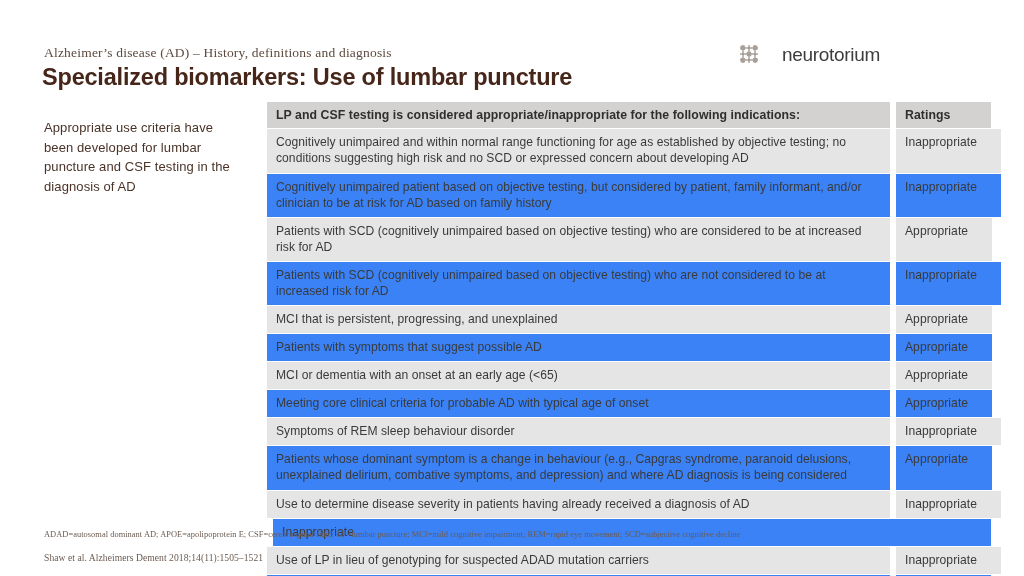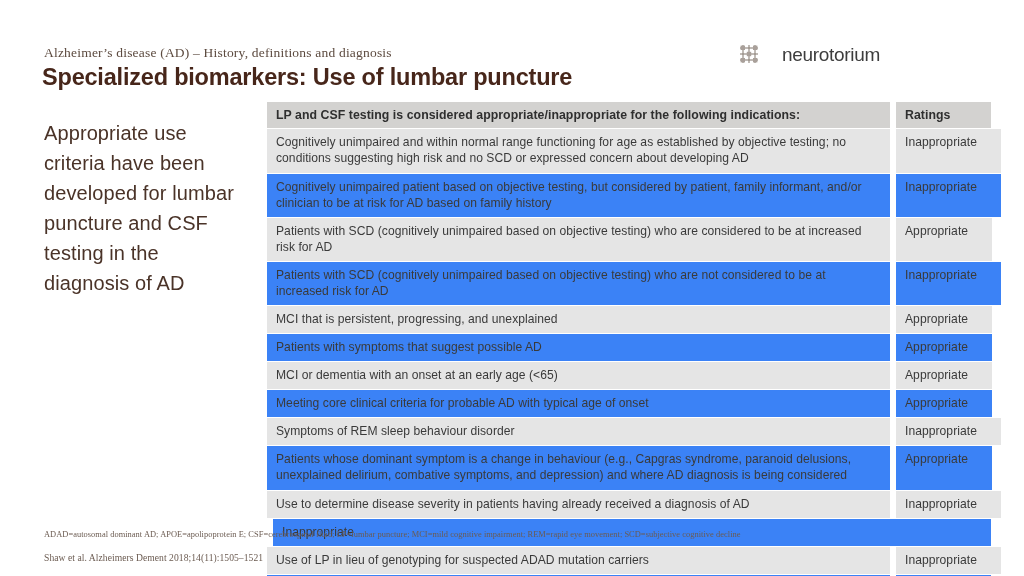--- a/index.html
+++ b/index.html
@@ -49,21 +49,21 @@
     color: #3d3d3d;
     letter-spacing: -0.3px;
     line-height: 1;
   }
 
   
   .caption {
     position: absolute;
     left: 44px; top: 118px;
     width: 200px;
-    font-size: 20px;
+    font-size: 13px;
     line-height: 1.5;
     color: #4a3328;
     letter-spacing: 0.1px;
   }
 
   
   .table {
     position: absolute;
     left: 267px; top: 102px;
     width: 724px;

